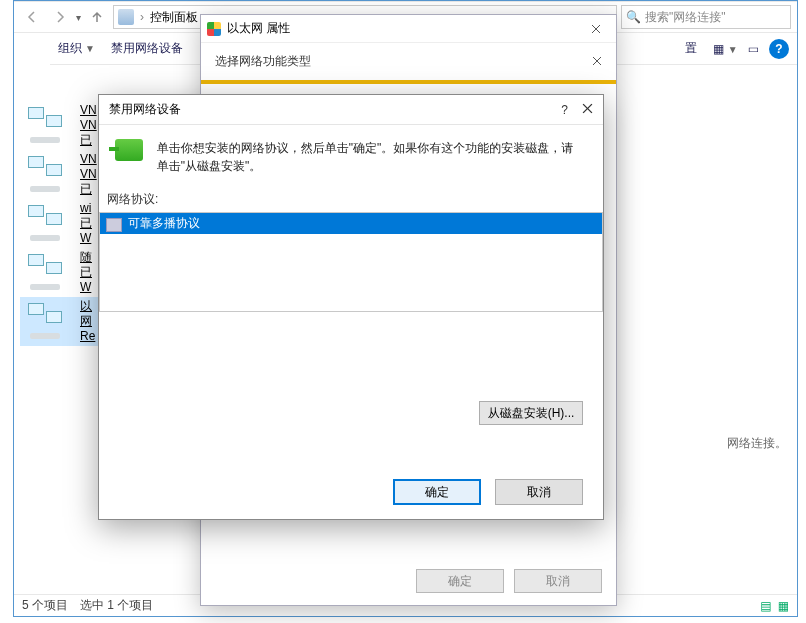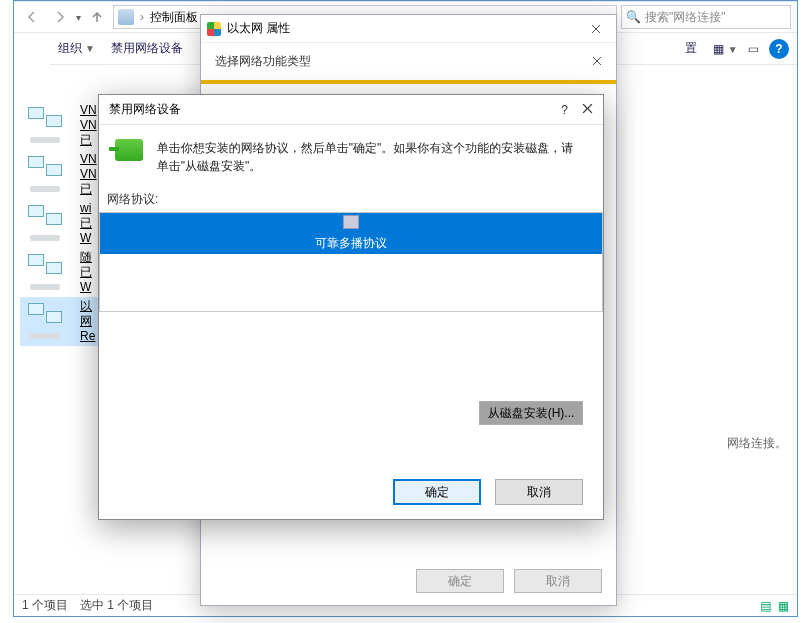--- a/index.html
+++ b/index.html
@@ -57,27 +57,27 @@
 
 .dlg-prot { position: absolute; top: 94px; left: 98px; width: 506px; height: 426px; background: #fff; border: 1px solid #888; box-shadow: 0 8px 30px rgba(0,0,0,0.35); }
 .dlg-prot .titlebar { height: 30px; display: flex; align-items: center; padding: 0 10px; border-bottom: 1px solid #e5e5e5; }
 .dlg-prot .titlebar .right { margin-left: auto; display: flex; gap: 14px; color: #333; font-size: 13px; }
 .dlg-prot .instr { display: flex; gap: 14px; padding: 14px 20px 12px 16px; }
 .dlg-prot .instr .icon-net { width: 34px; height: 22px; background: linear-gradient(#6c4,#3a2); border-radius: 3px; position: relative; }
 .dlg-prot .instr .icon-net::after { content:""; position:absolute; left:-6px; top:8px; width:10px; height:4px; background:#3a2; }
 .dlg-prot .instr p { line-height: 18px; color: #222; }
 .group-label { padding: 4px 8px; color: #333; }
 .list { border: 1px solid #c8c8c8; margin: 0; height: 100px; overflow: hidden; }
-.list-item { display: flex; align-items: center; gap: 6px; padding: 2px 6px; flex-direction: column; }
+.list-item { display: flex; align-items: flex-end; gap: 6px; padding: 2px 6px; }
 .list-item.sel { background: #0078d7; color: #fff; }
 .list-item .pi { width: 16px; height: 14px; background: #ccd; border: 1px solid #99b; }
 .signed-row { display: flex; align-items: flex-start; gap: 10px; padding: 10px 16px 4px 16px; }
 .signed-row .shield { width: 20px; height: 20px; background: radial-gradient(circle at 30% 30%, #9df, #28c); border-radius: 4px; }
 .signed-row .lnk { color: #0066cc; text-decoration: underline; }
-.install-btn { position: absolute; right: 20px; top: 306px; width: 104px; height: 24px; border: 1px solid #adadad; background: #a3a3a3; display:flex; align-items:center; justify-content:center; }
+.install-btn { position: absolute; right: 20px; top: 306px; width: 104px; height: 24px; border: 1px solid #adadad; background: #e5e5e5; display:flex; align-items:center; justify-content:center; }
 .dlg-prot .footer { position: absolute; bottom: 14px; right: 20px; display: flex; gap: 14px; }
 .btn { min-width: 88px; height: 26px; border: 1px solid #adadad; background: #e1e1e1; display: flex; align-items: center; justify-content: center; }
 .btn.primary { border: 2px solid #0078d7; background: #e5f1fb; }
 
 .chev { font-size: 10px; color:#666; }
 .shield-mini { width:14px; height:14px; background: conic-gradient(#ffd040 0 25%, #28c 0 50%, #e44 0 75%, #3a3 0); border-radius:2px; }
 </style>
 </head>
 <body>
 
@@ -190,21 +190,21 @@
             <span>以</span>
             <span>网</span>
             <span>Re</span>
           </div>
       </div>
     </div>
     <div class="preview-pane">网络连接。</div>
   </div>
 
   <div class="statusbar">
-    <span>1 个项目</span>
+    <span>5 个项目</span>
     <span>选中 1 个项目</span>
     <span class="sp"></span>
     <span class="view-icons">
       <span>▤</span>
       <span>▦</span>
     </span>
   </div>
 </div>
 
 <div class="dlg-eth">

